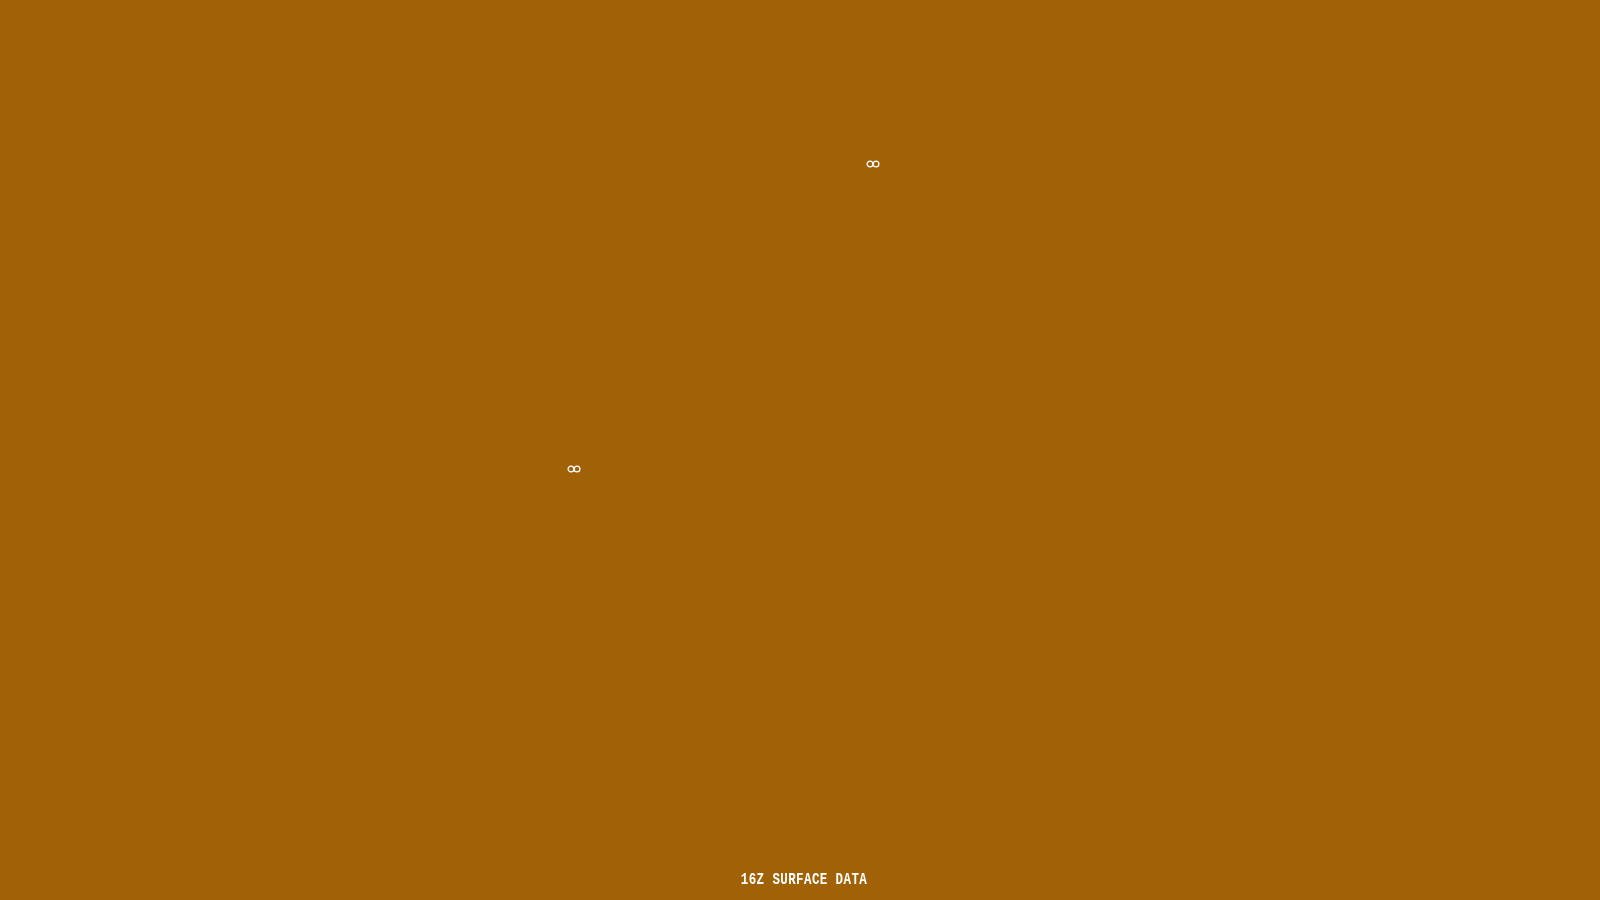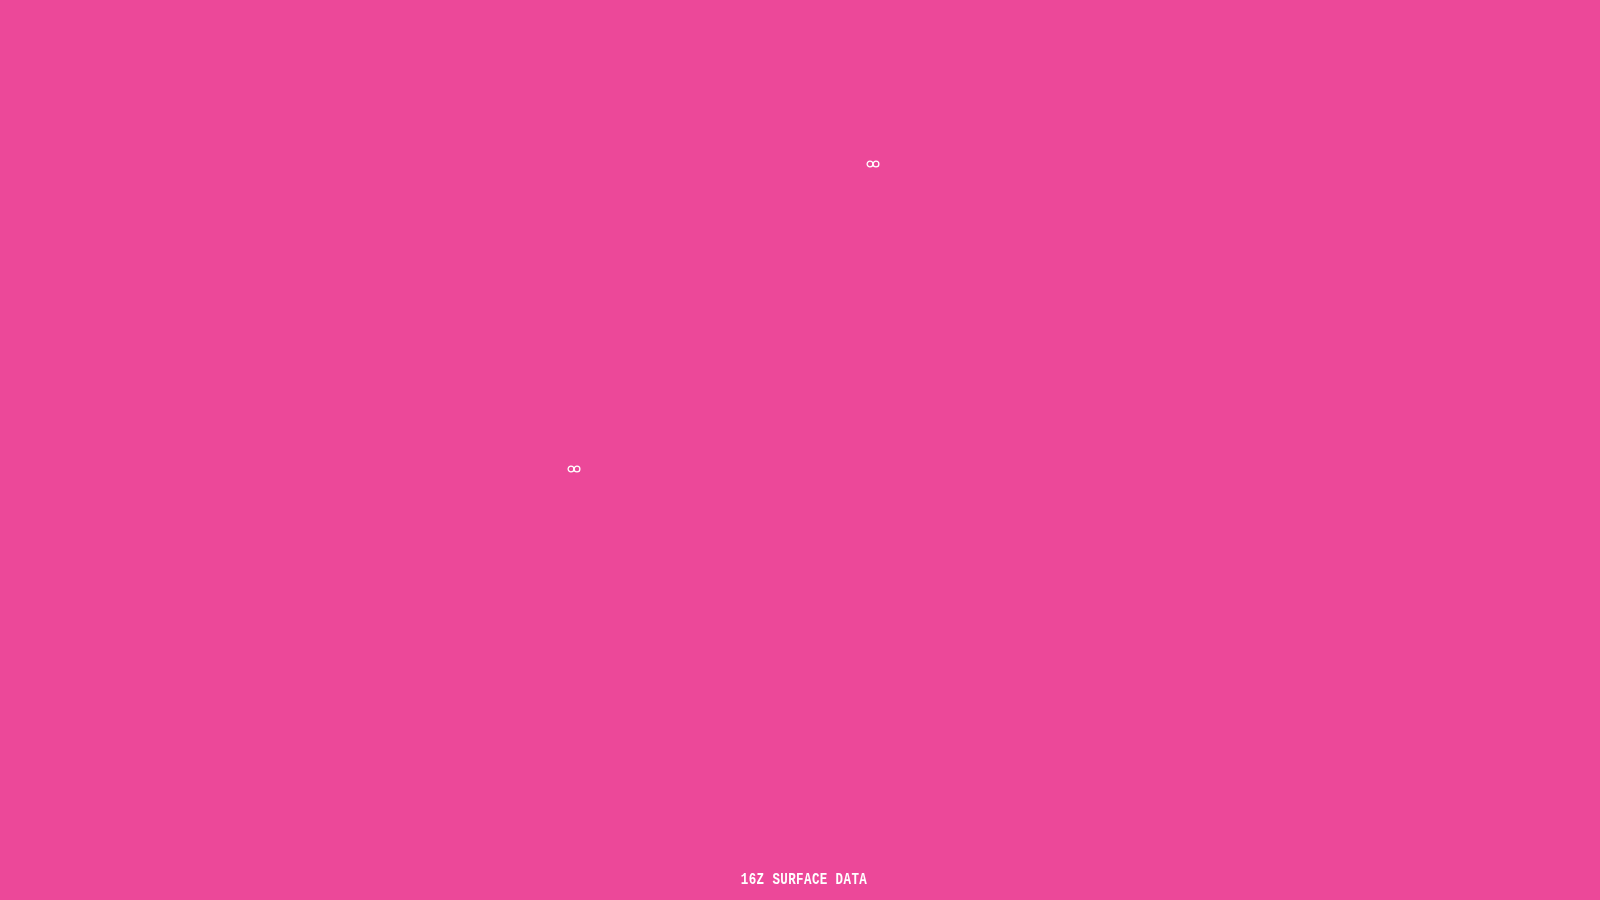--- a/index.html
+++ b/index.html
@@ -10,21 +10,21 @@
     width: 1600px;
     height: 900px;
     background: #000000;
     overflow: hidden;
     font-family: "Liberation Mono", monospace;
   }
   .map-canvas {
     position: relative;
     width: 1600px;
     height: 900px;
-    background: #ec4899;
+    background: #a16207;
   }
   .station {
     position: absolute;
     transform: translate(-50%, -50%);
     line-height: 0;
   }
   .station svg {
     display: block;
   }
   .footer-label {

